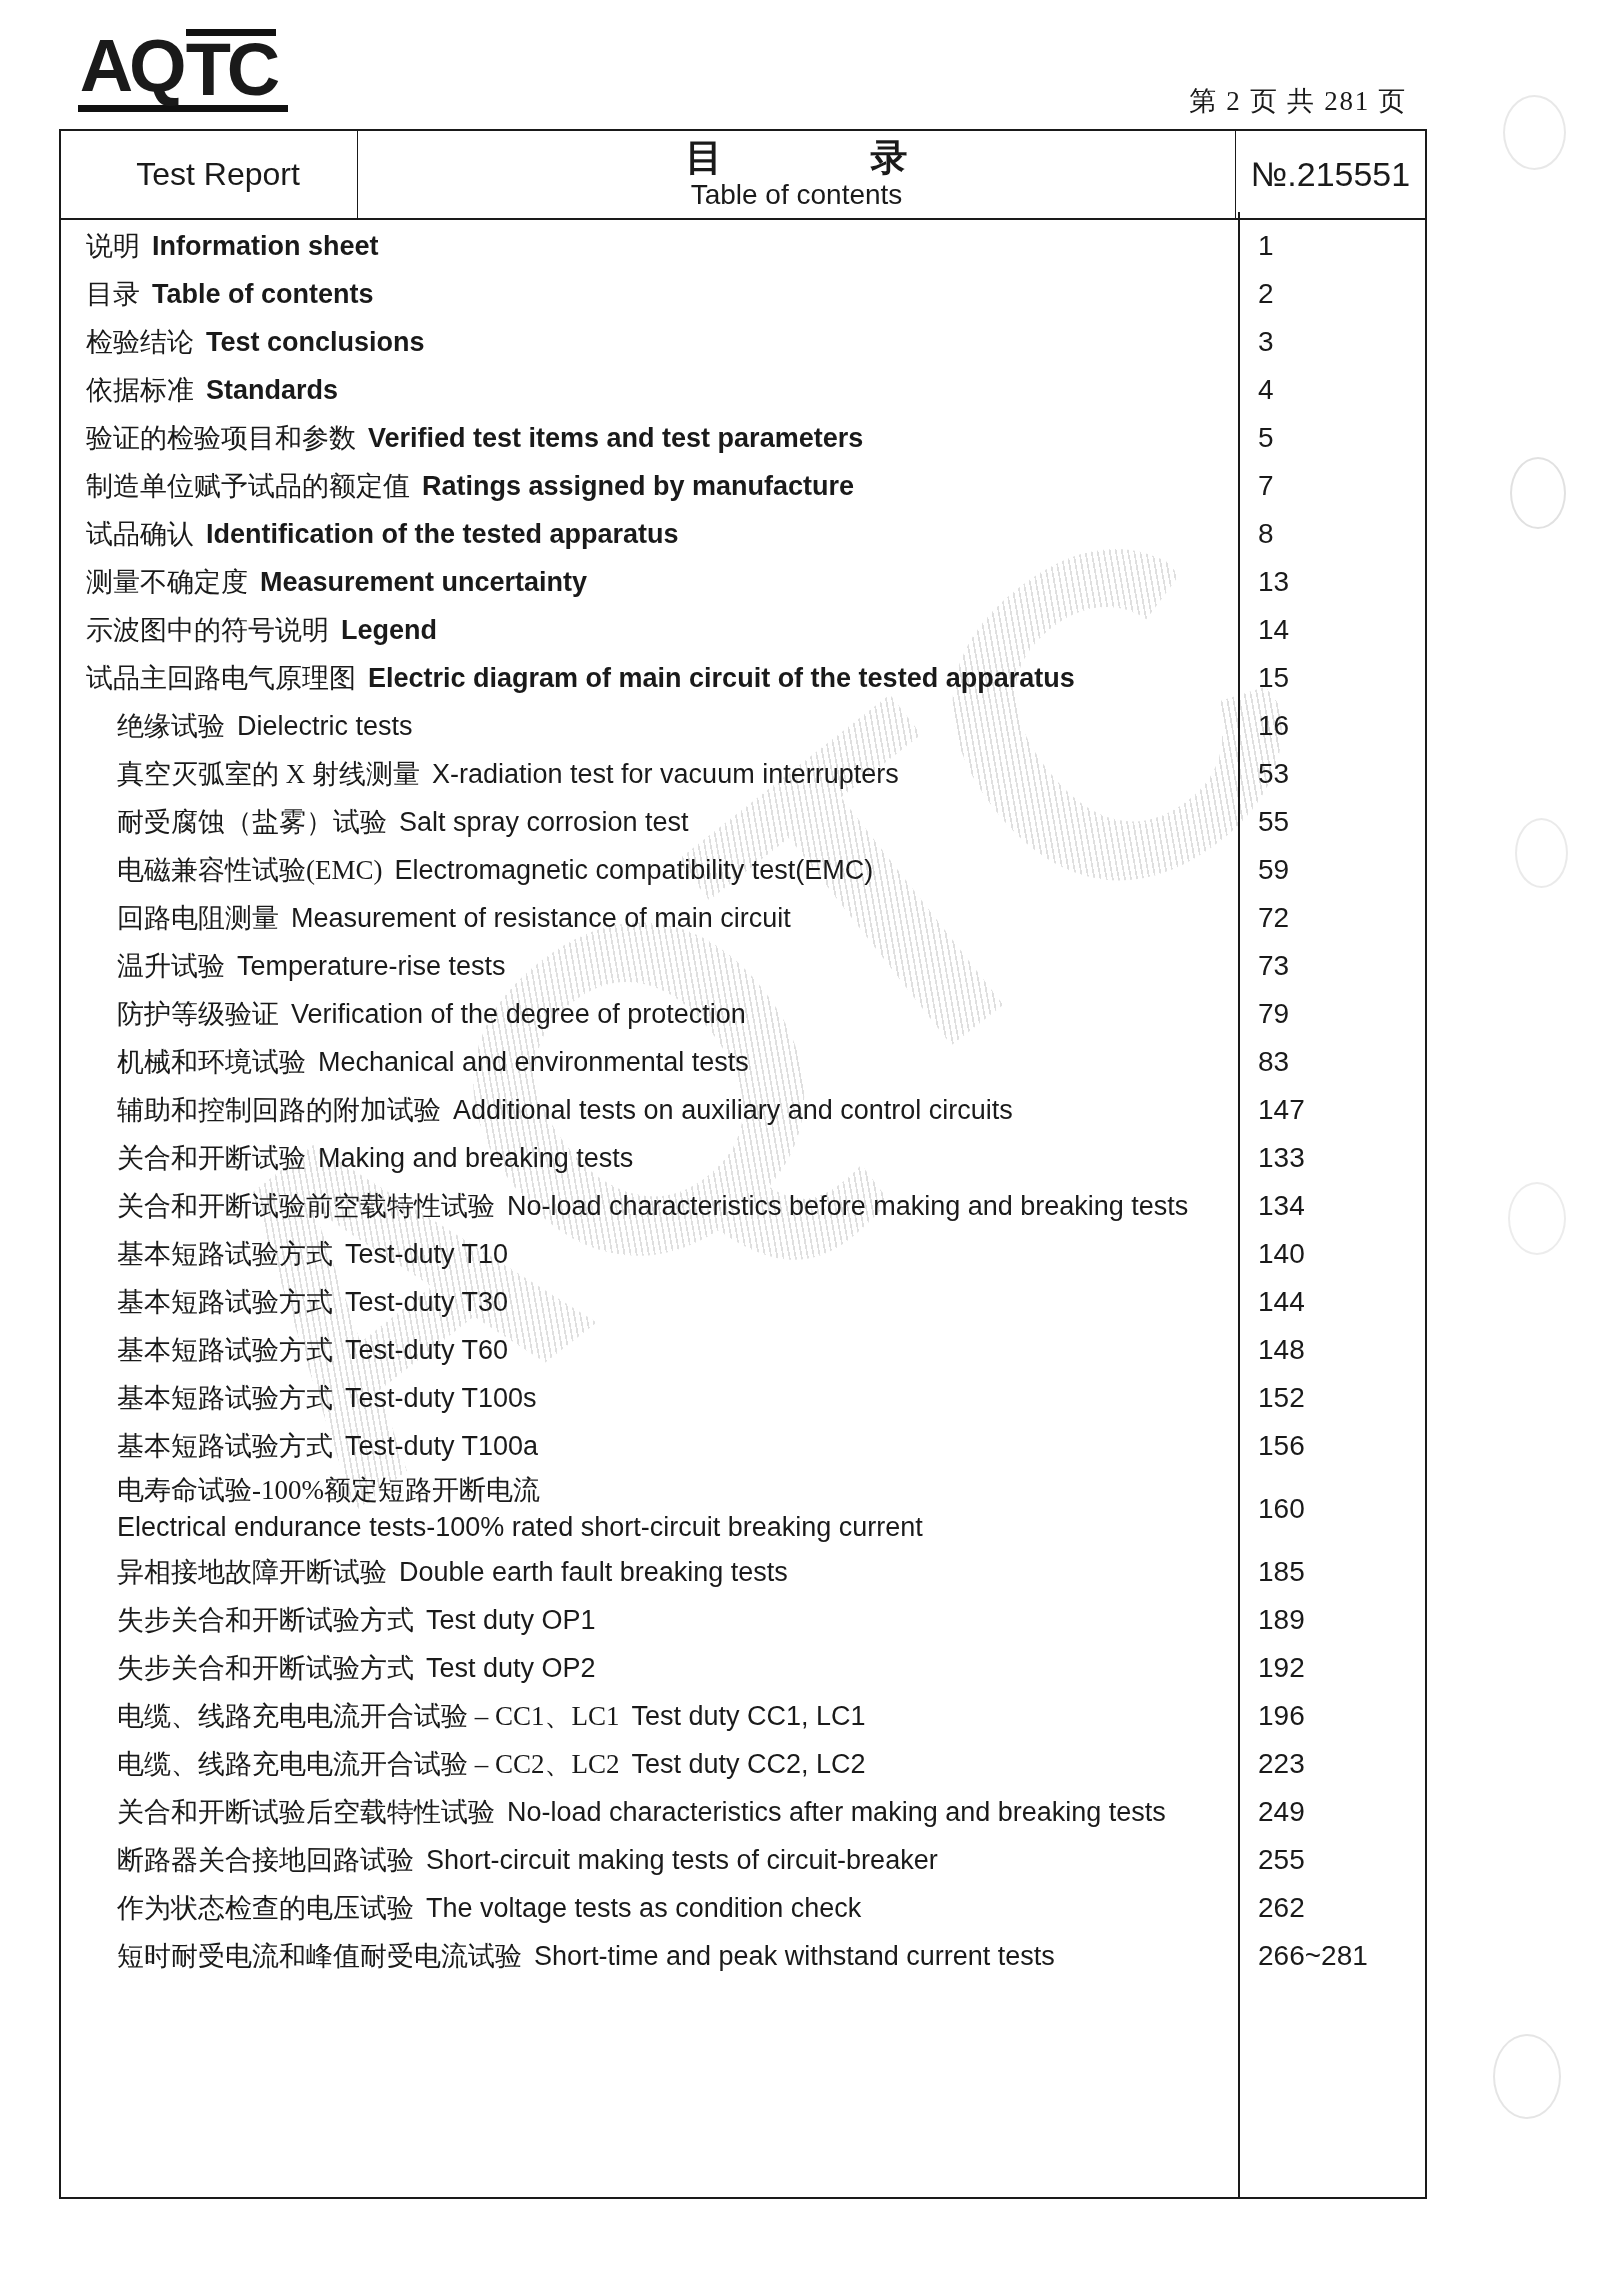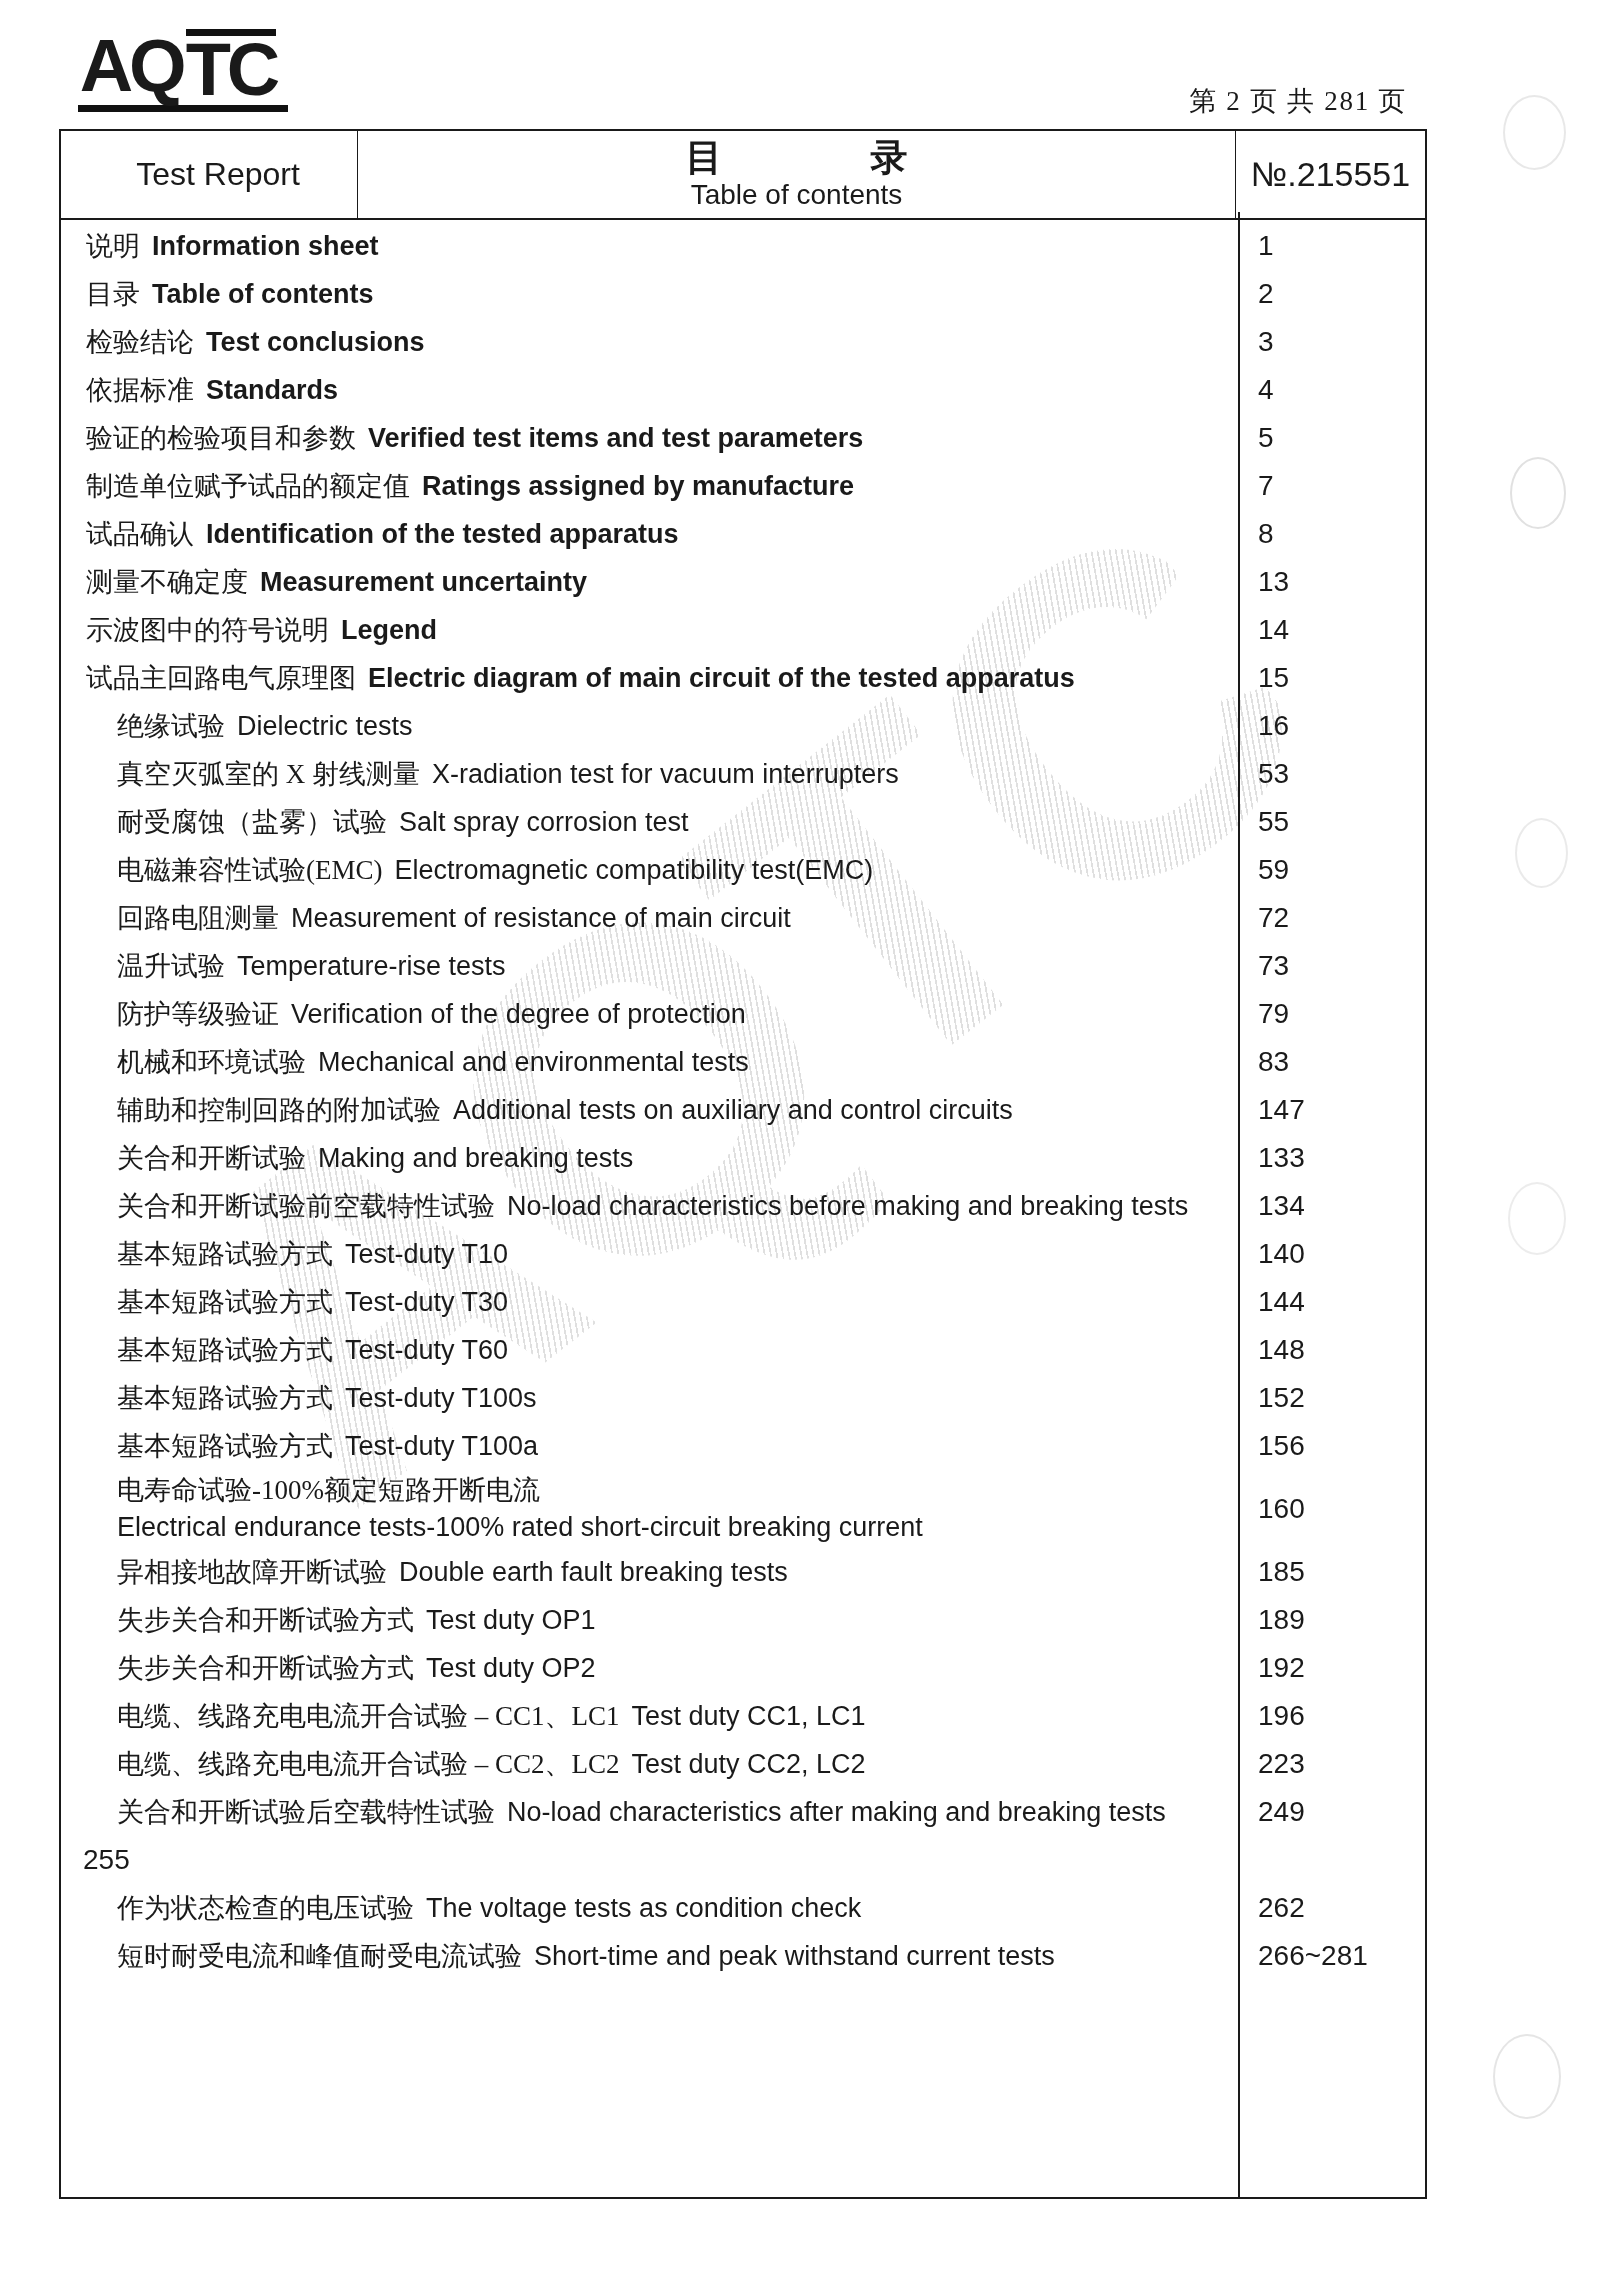--- a/index.html
+++ b/index.html
@@ -242,20 +242,21 @@
       </div>
       <div class="row indent">
         <div class="content"><span class="cn">电缆、线路充电电流开合试验 – CC2、LC2</span><span class="en">Test duty CC2, LC2</span></div>
         <div class="pg">223</div>
       </div>
       <div class="row indent">
         <div class="content"><span class="cn">关合和开断试验后空载特性试验</span><span class="en">No-load characteristics after making and breaking tests</span></div>
         <div class="pg">249</div>
       </div>
       <div class="row indent">
+        <div class="content"><span class="cn">断路器关合接地回路试验</span><span class="en">Short-circuit making tests of circuit-breaker</span></div>
         <div class="pg">255</div>
       </div>
       <div class="row indent">
         <div class="content"><span class="cn">作为状态检查的电压试验</span><span class="en">The voltage tests as condition check</span></div>
         <div class="pg">262</div>
       </div>
       <div class="row indent">
         <div class="content"><span class="cn">短时耐受电流和峰值耐受电流试验</span><span class="en">Short-time and peak withstand current tests</span></div>
         <div class="pg">266~281</div>
       </div>

